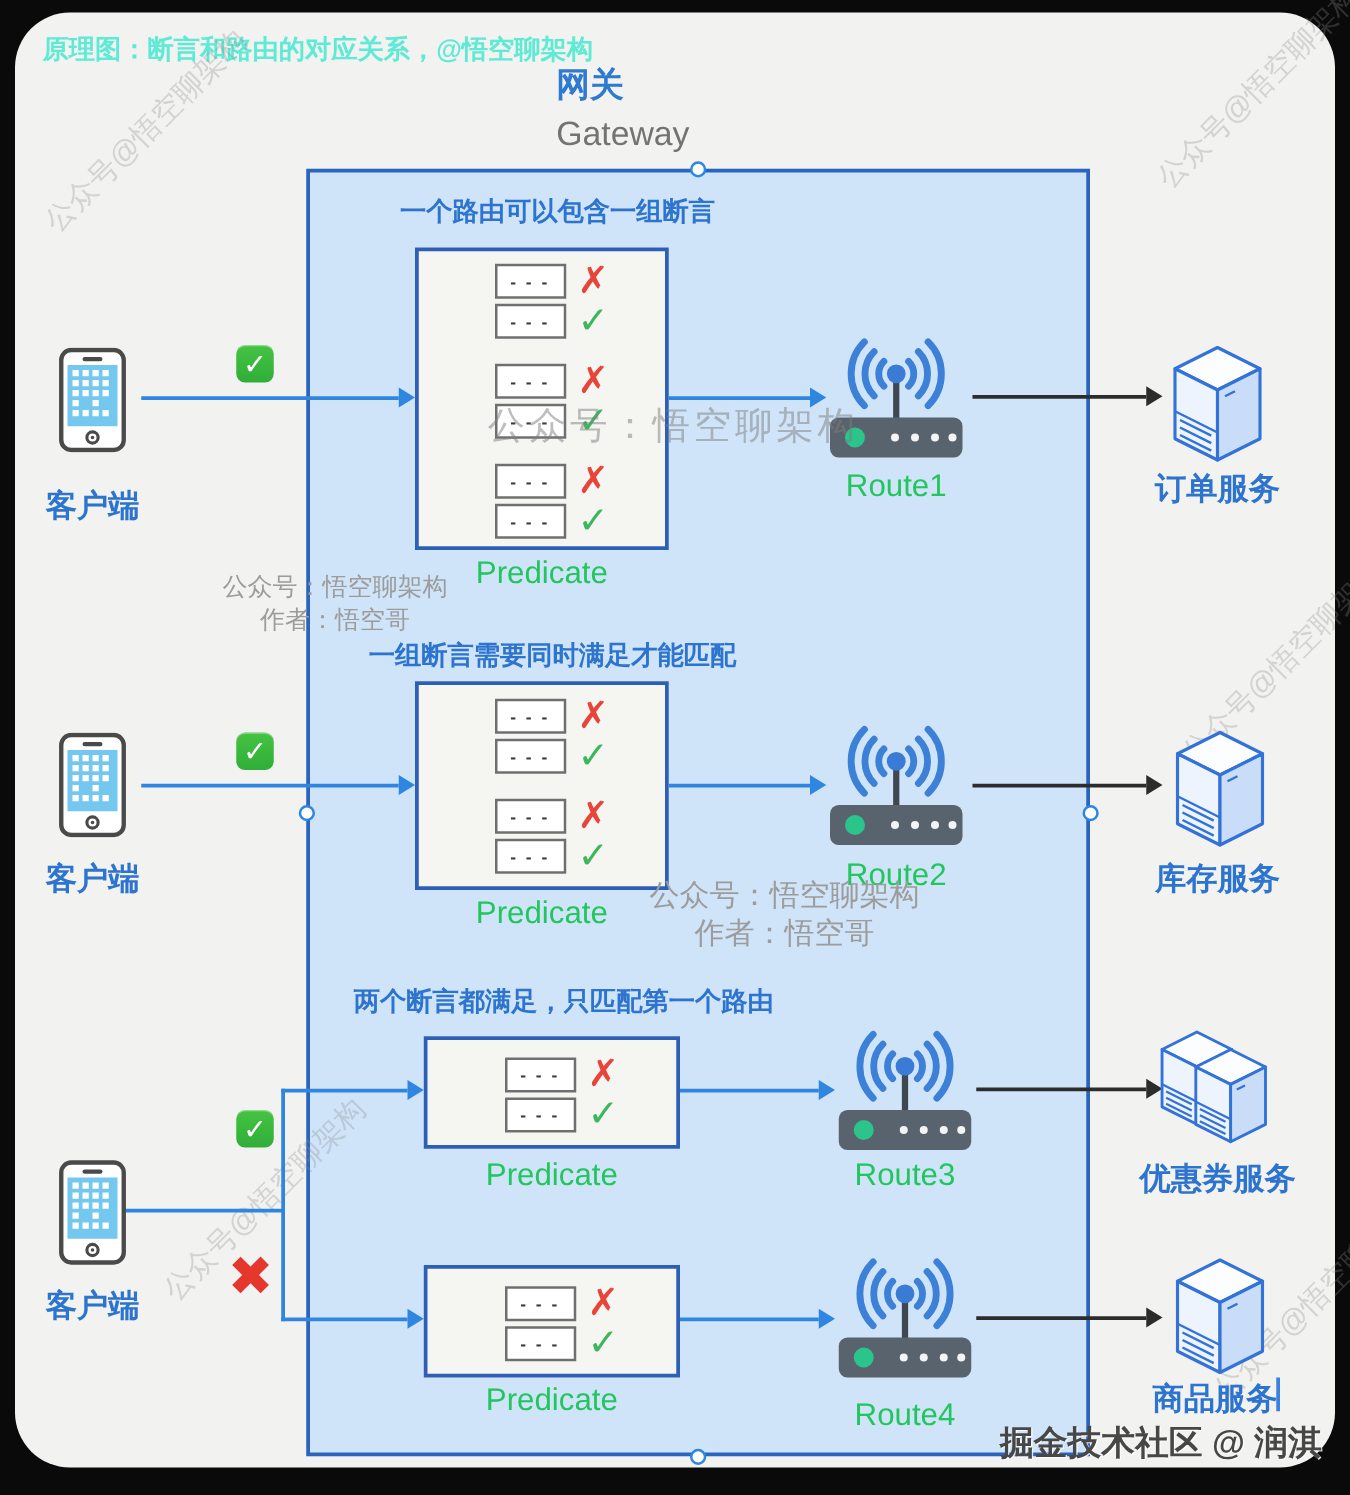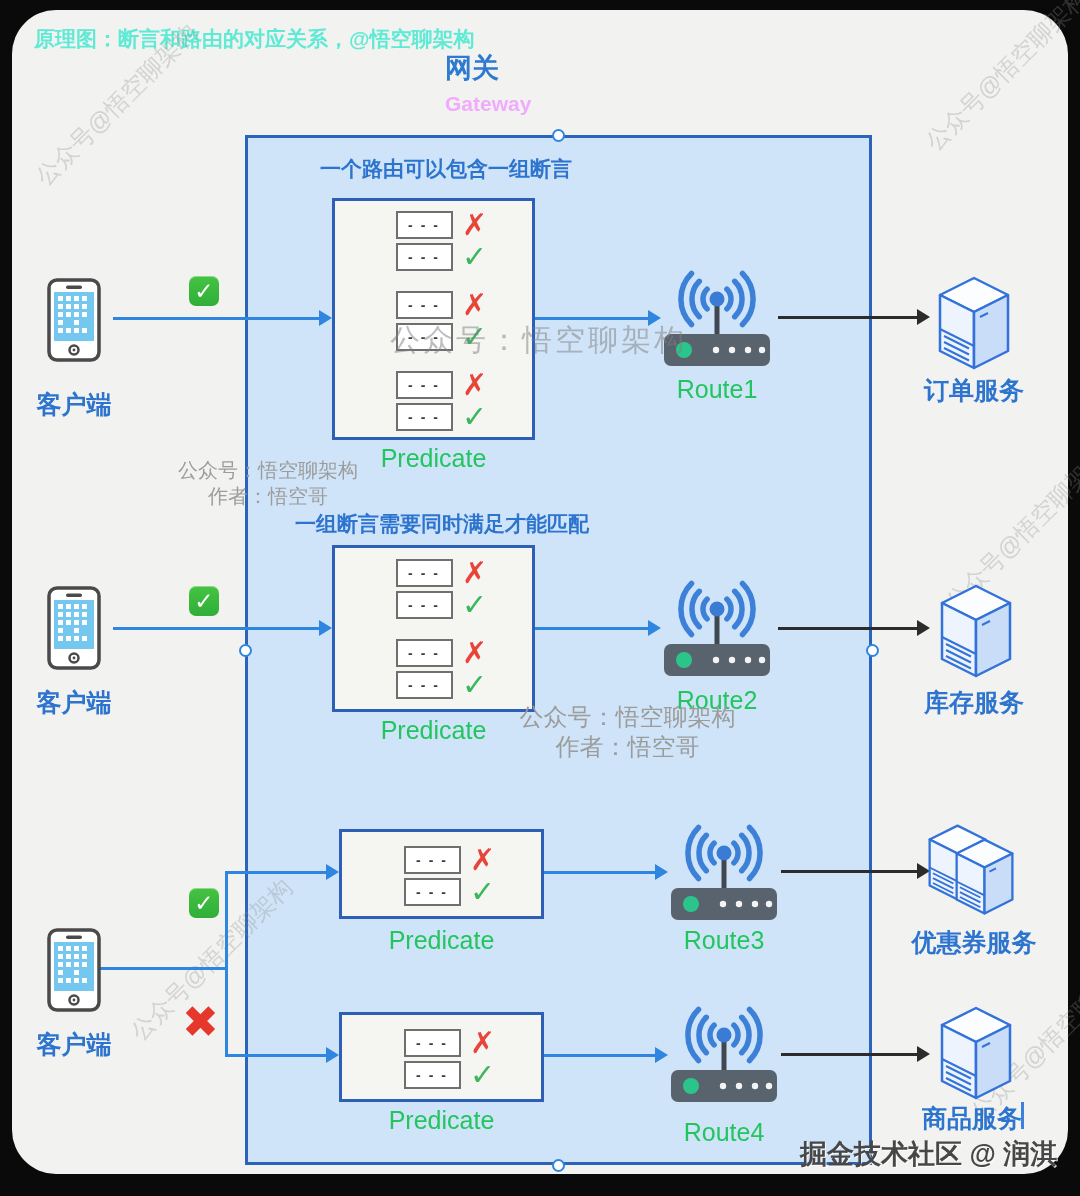--- a/index.html
+++ b/index.html
@@ -5,21 +5,21 @@
   html,body{margin:0;padding:0;background:#0a0a0a;}
   .stage{position:relative;width:1080px;height:1196px;background:#0a0a0a;overflow:hidden;
          font-family:"Liberation Sans","DejaVu Sans",sans-serif;}
   .paper{position:absolute;left:12px;top:10px;width:1056px;height:1164px;background:#f2f2f0;border-radius:44px;}
   .abs{position:absolute;}
 
   
   .note{left:34px;top:25px;font-size:21px;font-weight:bold;color:#5eead4;}
   .title-wrap{left:445px;top:50px;width:210px;text-align:left;}
   .title-zh{font-size:27px;font-weight:bold;color:#2e7ad1;}
-  .title-en{font-size:21px;font-weight:700;color:#f0abfc;margin-top:6px;}
+  .title-en{font-size:27px;font-weight:400;color:#737373;margin-top:6px;}
   .caption{font-size:21px;font-weight:bold;color:#2d74cf;white-space:nowrap;z-index:6;}
   .cap1{left:320px;top:155px;} .cap2{left:295px;top:510px;} .cap3{left:283px;top:787px;}
   .blue-label{font-size:25px;font-weight:bold;color:#2d74cf;text-align:center;white-space:nowrap;z-index:6;}
   .med-label{font-size:25px;font-weight:500;color:#22c55e;text-align:center;white-space:nowrap;z-index:6;}
 
   
   .gateway{left:245px;top:135px;width:627px;height:1030px;background:#cfe4f8;border:3px solid #2b64bd;box-sizing:border-box;z-index:1;}
   .handle{width:13px;height:13px;background:#fff;border:2.5px solid #2e86e0;border-radius:50%;box-sizing:border-box;z-index:8;}
 
   
@@ -82,20 +82,21 @@
   </div>
 
   <div class="abs gateway"></div>
   <div class="abs handle" style="left:552px;top:129px;"></div>
   <div class="abs handle" style="left:552px;top:1159px;"></div>
   <div class="abs handle" style="left:239px;top:644px;"></div>
   <div class="abs handle" style="left:866px;top:644px;"></div>
 
   <div class="abs caption cap1">一个路由可以包含一组断言</div>
   <div class="abs caption cap2">一组断言需要同时满足才能匹配</div>
+  <div class="abs caption cap3">两个断言都满足，只匹配第一个路由</div>
 
   <div class="abs icon-slot" style="left:47px;top:278px;">
   <svg width="54" height="84" viewBox="0 0 54 84">
     <rect x="2" y="2" width="50" height="80" rx="8" fill="#ffffff" stroke="#4a4a4a" stroke-width="3.5"></rect>
     <rect x="19" y="7.5" width="16" height="3.5" rx="1.75" fill="#4a4a4a"></rect>
     <rect x="7" y="14" width="40" height="49" fill="#74c7ee"></rect>
     <g fill="#ffffff">
       <rect x="11" y="18" width="5" height="5"></rect>
           <rect x="19" y="18" width="5" height="5"></rect>
           <rect x="27" y="18" width="5" height="5"></rect>

